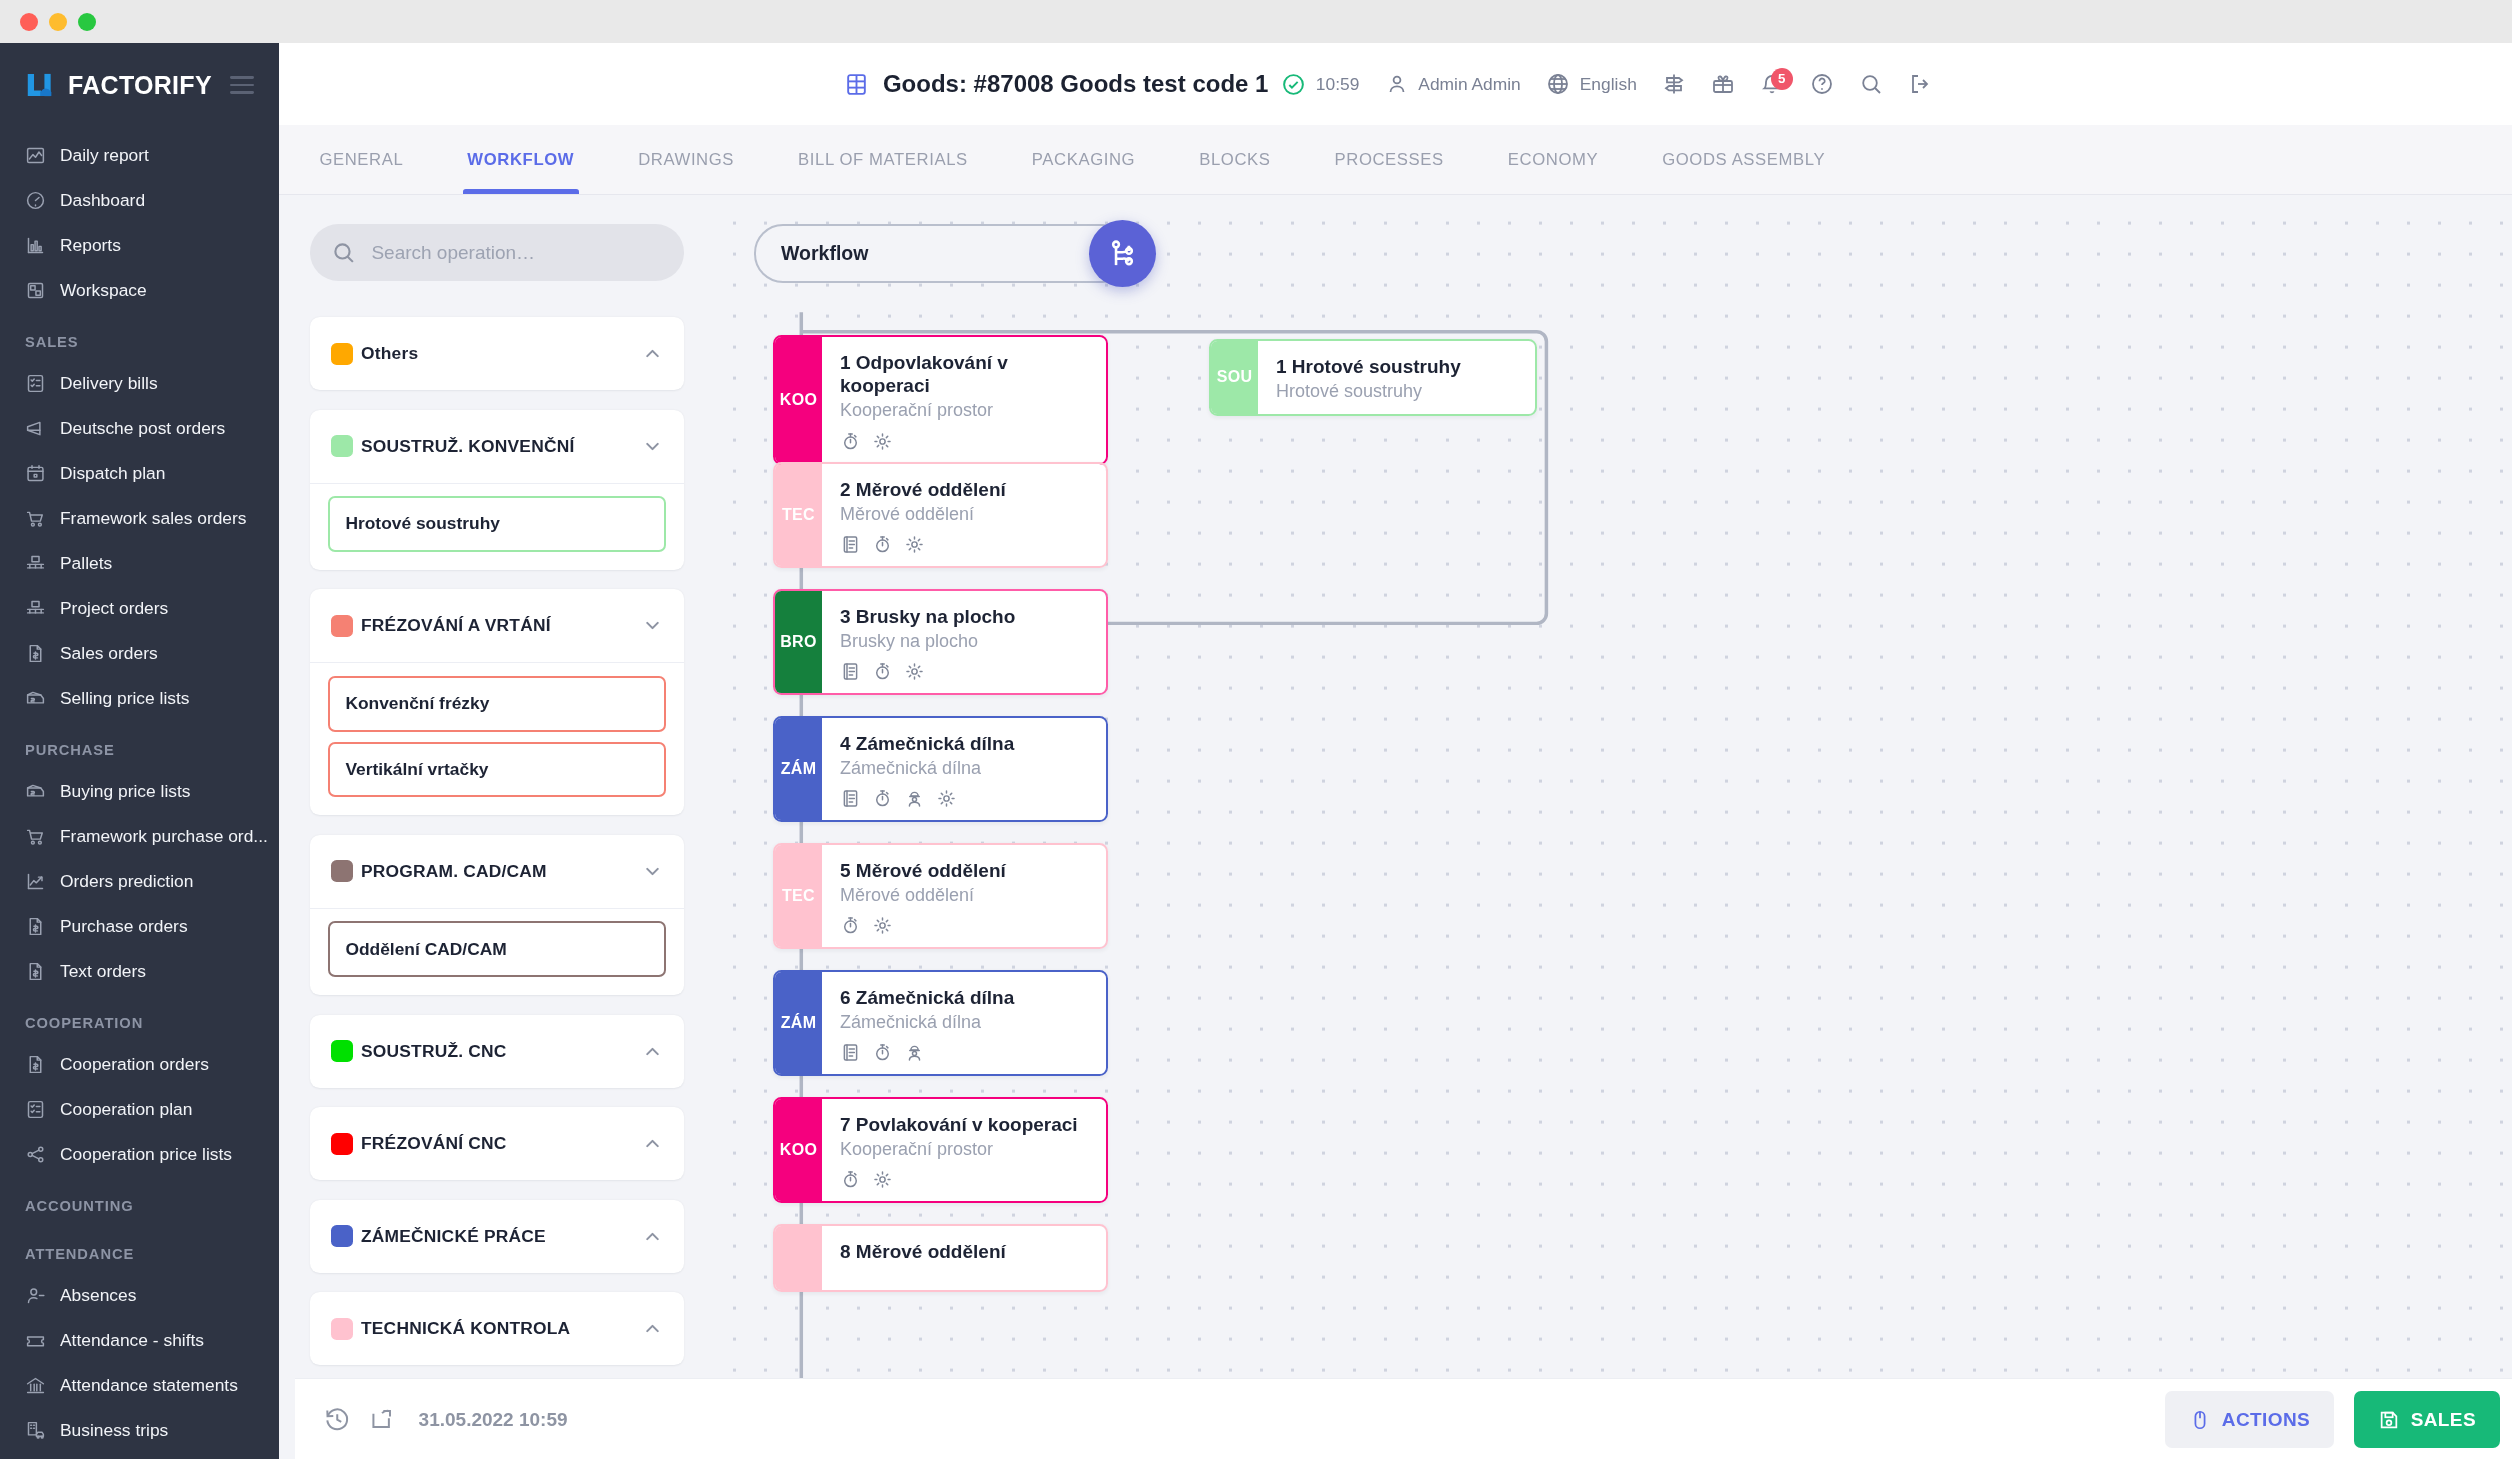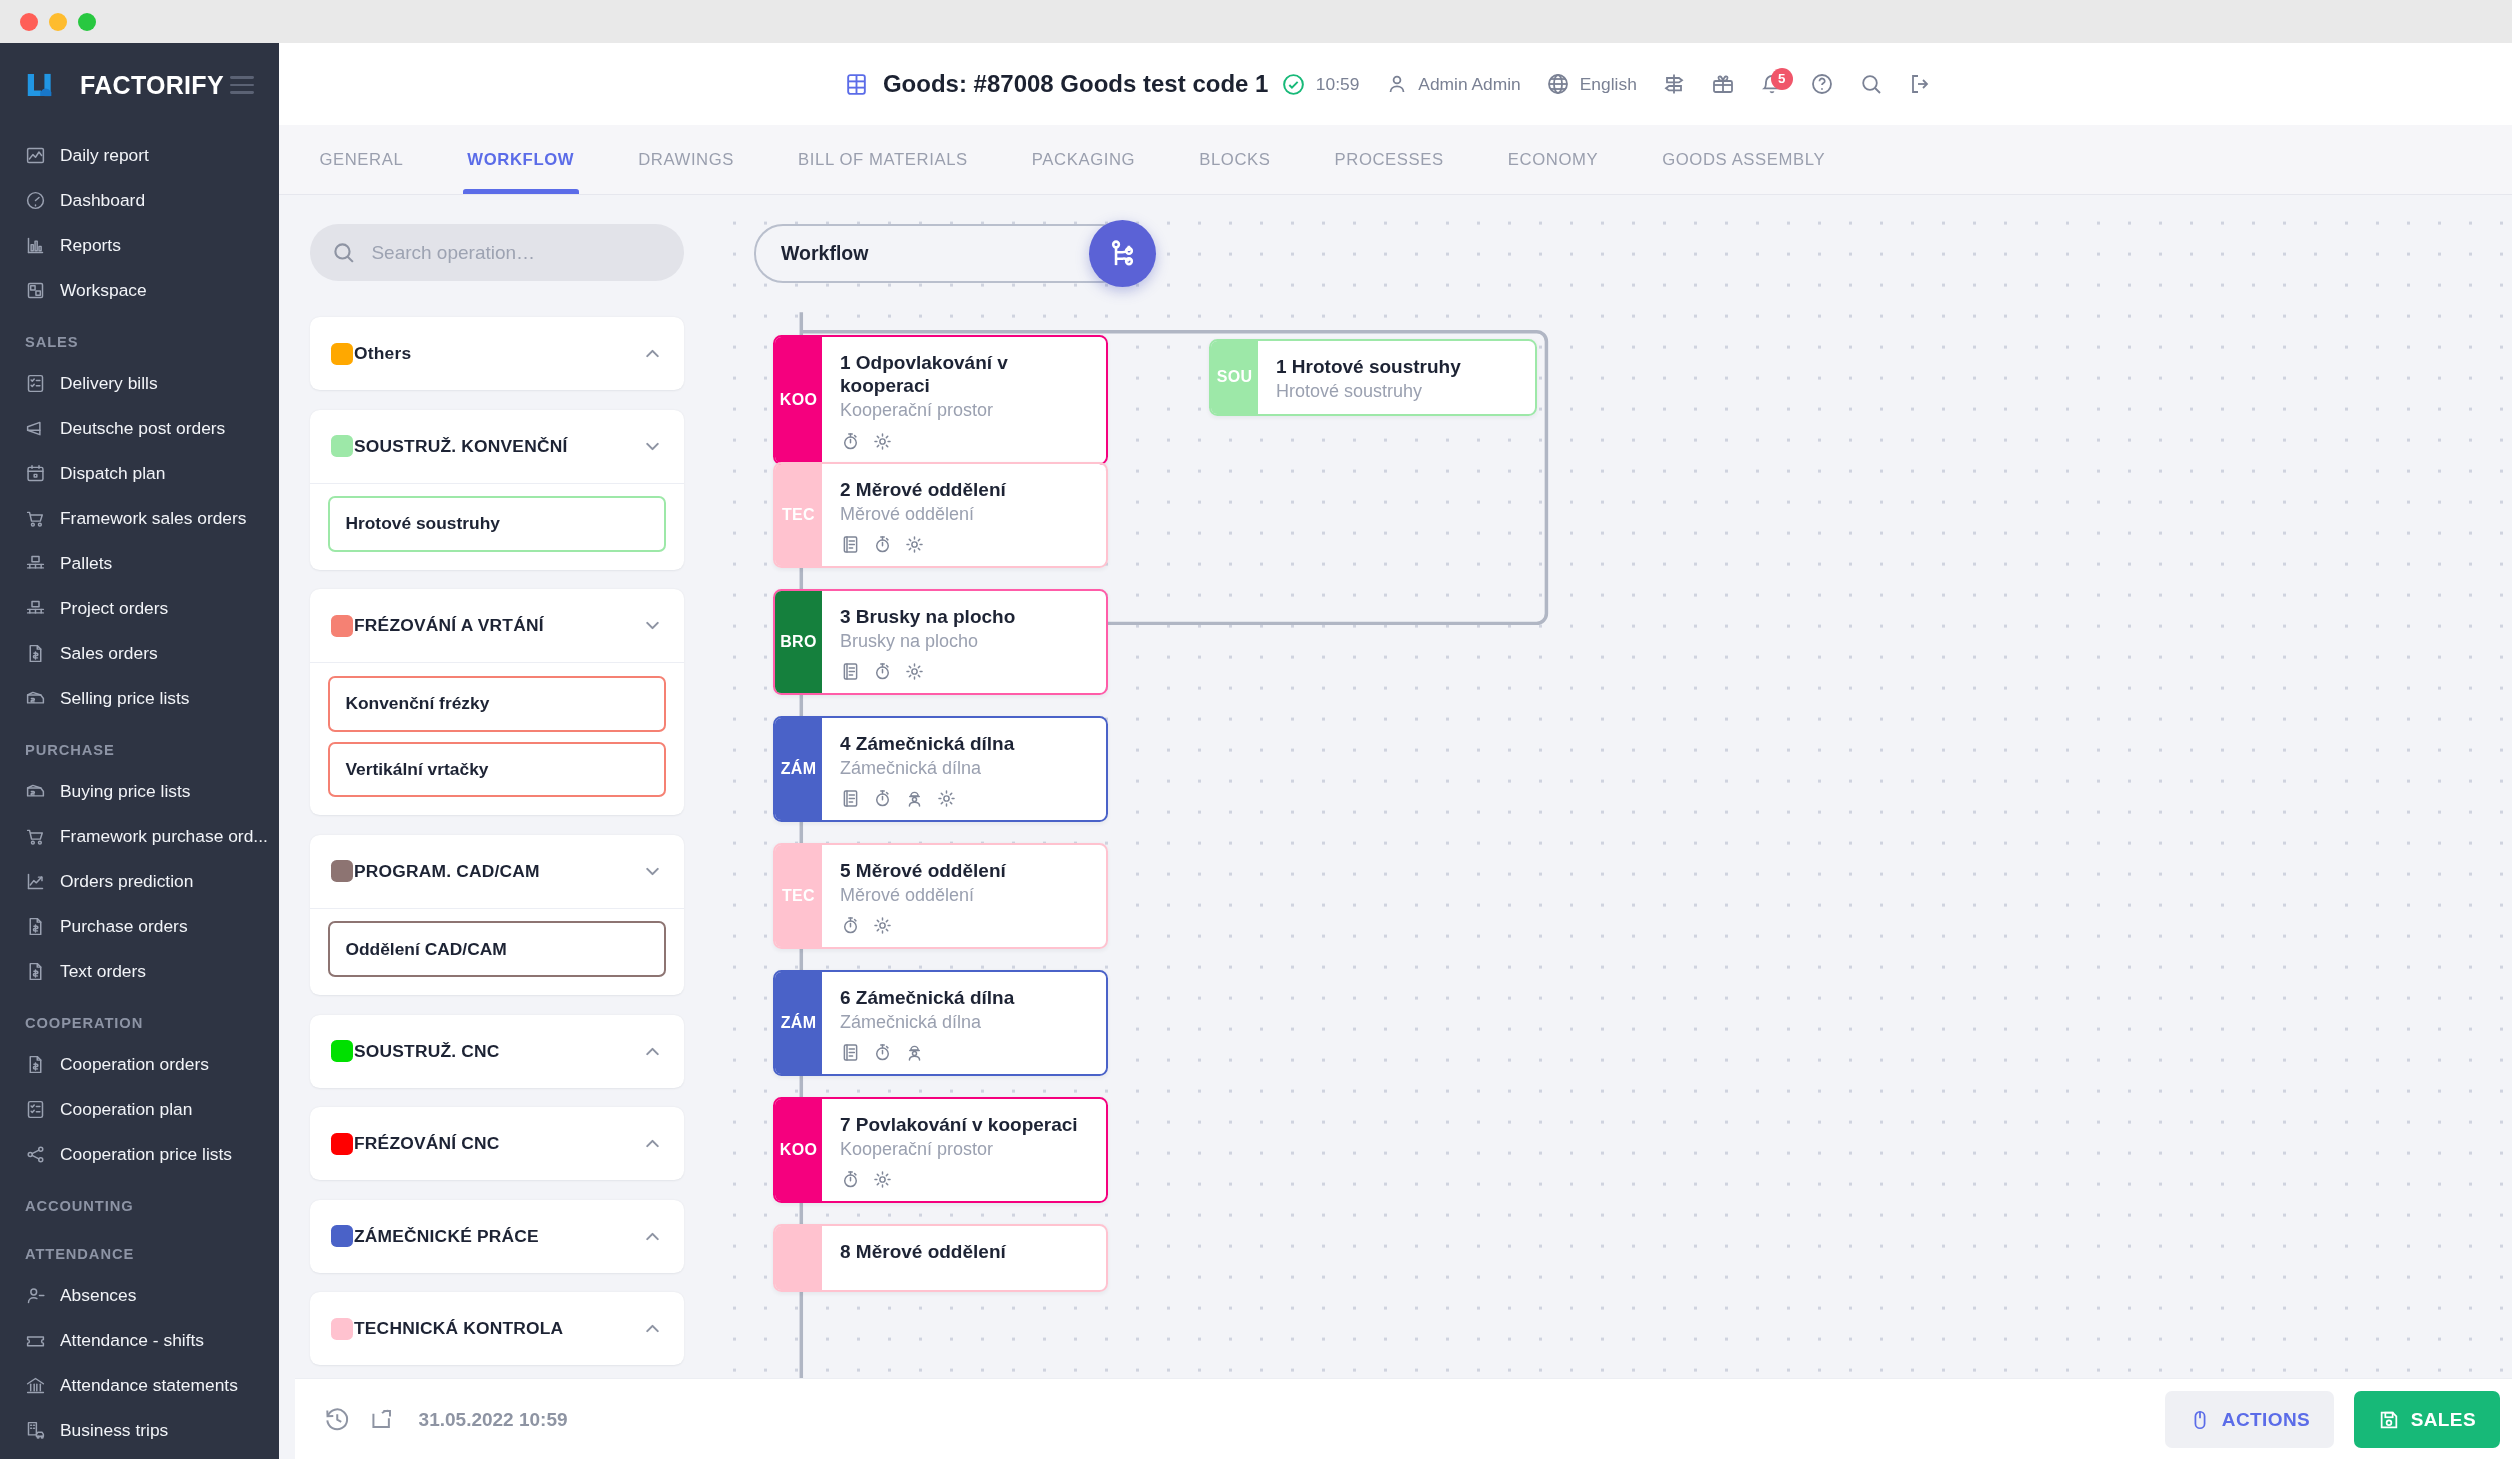--- a/index.html
+++ b/index.html
@@ -21,21 +21,21 @@
   .dot.red { background: #ff5f57; }
   .dot.yellow { background: #febc2e; }
   .dot.green { background: #28c840; }
 
   
   .sidebar {
     position: absolute; left: 0; top: 43px; width: 279px; height: 1417px;
     background: #2e3443; color: #fff; overflow: hidden;
   }
   .brand { display: flex; align-items: center; height: 84px; padding: 0 25px; justify-content: space-between; }
-  .brand-left { display: flex; align-items: center; gap: 12px; }
+  .brand-left { display: flex; align-items: center; gap: 0; }
   .brand-mark { width: 43px; height: 28px; display:block; }
   .brand-text { font-size: 25px; font-weight: 700; letter-spacing: 0.3px; color: #fff; }
   .hamburger { display: flex; flex-direction: column; gap: 4.9px; }
   .hamburger span { display:block; width: 24px; height: 2.8px; background: #5b6274; border-radius: 1.4px; }
 
   .nav { padding-top: 5.6px; }
   .nav-section {
     font-size: 14.7px; font-weight: 700; letter-spacing: 0.9px;
     color: #8d94a5; padding: 21px 0 11px 25px; text-transform: uppercase;
   }
@@ -109,21 +109,21 @@
     font-family: inherit; font-size: 19px; color: #6d7486; width: 100%;
   }
   .search-input::placeholder { color: #9da3b2; }
 
   .op-group {
     background: #fff; border-radius: 9.8px; margin-bottom: 19.5px;
     box-shadow: 0 0.7px 2.1px rgba(20,25,40,.07);
     overflow: hidden;
   }
   .op-head {
-    display: flex; align-items: center; gap: 1px;
+    display: flex; align-items: center; gap: 8px;
     height: 73px; padding: 0 21px; cursor: pointer;
   }
   .swatch { width: 22px; height: 22px; border-radius: 5.6px; flex: 0 0 22px; }
   .op-name { font-size: 17.4px; font-weight: 700; color: #1d2334; flex: 1; letter-spacing: 0.2px; }
   .chev { width: 21px; height: 21px; color: #8e94a3; }
   .op-body { border-top: 1.4px solid #eceef4; padding: 12.6px 18px 18px; }
   .op-chip {
     border: 2.1px solid #cfd3de; border-radius: 7px;
     padding: 15.4px 15.4px; font-size: 17.4px; font-weight: 700; color: #1d2334;
     margin-top: 9.8px; background: #fff; cursor: grab;

